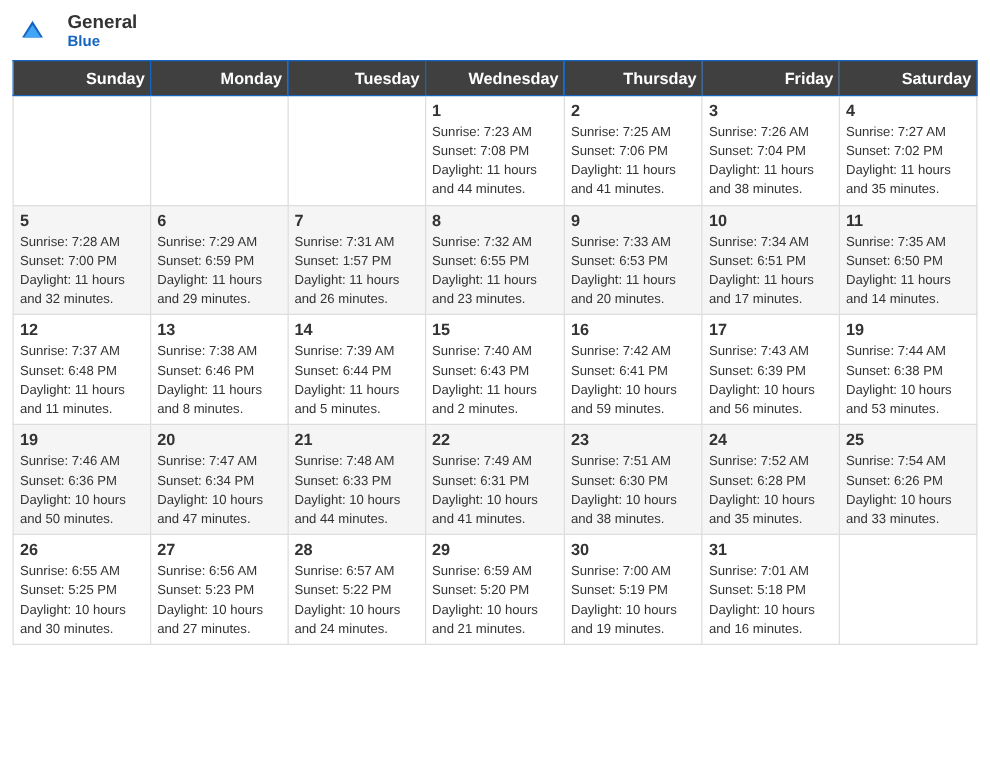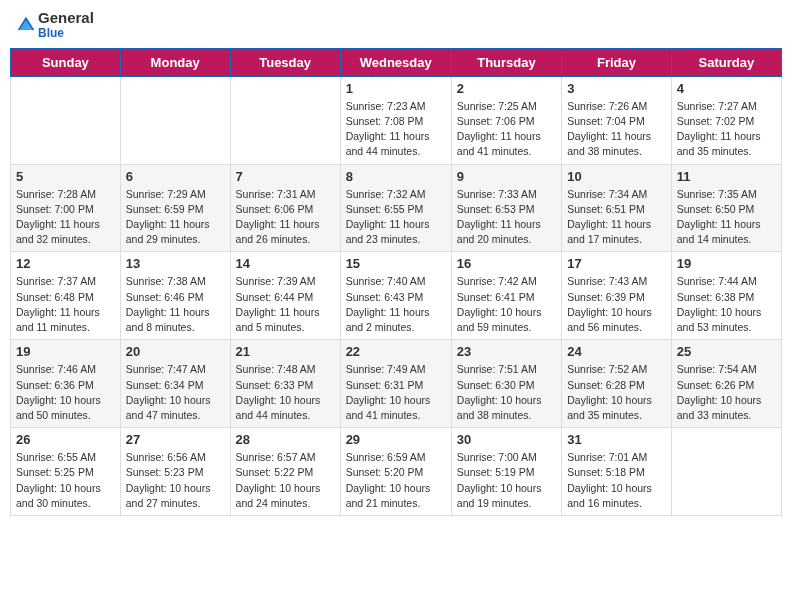--- a/index.html
+++ b/index.html
@@ -13,21 +13,21 @@
     .header {
       display: flex;
       justify-content: space-between;
       align-items: flex-start;
       margin-bottom: 8px;
       padding: 0 4px;
     }
     .logo {
       display: flex;
       align-items: center;
-      gap: 2px;
+      gap: 18px;
     }
     .logo-text {
       display: flex;
       flex-direction: column;
       line-height: 1.1;
     }
     .logo-general {
       font-size: 15px;
       font-weight: bold;
       color: #333;
@@ -54,26 +54,26 @@
     .subtitle {
       font-size: 15px;
       color: #555;
     }
     .calendar {
       width: 100%;
       border-collapse: collapse;
       border: 1px solid #ccc;
     }
     .calendar th {
-      background-color: #be185d;
+      background-color: #404040;
       color: #fff;
       font-size: 13px;
       font-weight: bold;
       padding: 6px 4px;
-      text-align: center;
+      text-align: right;
       border: 1px solid #1565c0;
     }
     .calendar td {
       vertical-align: top;
       padding: 4px 5px;
       font-size: 10.5px;
       color: #333;
       border: 1px solid #ddd;
       min-height: 80px;
       width: 113px;
@@ -151,21 +151,21 @@
         <td>
           <span class="day-number">5</span>
           <div class="day-info"><span>Sunrise: 7:28 AM</span><br><span>Sunset: 7:00 PM</span><br><span>Daylight: 11 hours and 32 minutes.</span></div>
         </td>
         <td>
           <span class="day-number">6</span>
           <div class="day-info"><span>Sunrise: 7:29 AM</span><br><span>Sunset: 6:59 PM</span><br><span>Daylight: 11 hours and 29 minutes.</span></div>
         </td>
         <td>
           <span class="day-number">7</span>
-          <div class="day-info"><span>Sunrise: 7:31 AM</span><br><span>Sunset: 6:06 PM</span><br><span>Daylight: 11 hours and 26 minutes.</span></div>
+          <div class="day-info"><span>Sunrise: 7:31 AM</span><br><span>Sunset: 1:57 PM</span><br><span>Daylight: 11 hours and 26 minutes.</span></div>
         </td>
         <td>
           <span class="day-number">8</span>
           <div class="day-info"><span>Sunrise: 7:32 AM</span><br><span>Sunset: 6:55 PM</span><br><span>Daylight: 11 hours and 23 minutes.</span></div>
         </td>
         <td>
           <span class="day-number">9</span>
           <div class="day-info"><span>Sunrise: 7:33 AM</span><br><span>Sunset: 6:53 PM</span><br><span>Daylight: 11 hours and 20 minutes.</span></div>
         </td>
         <td>

